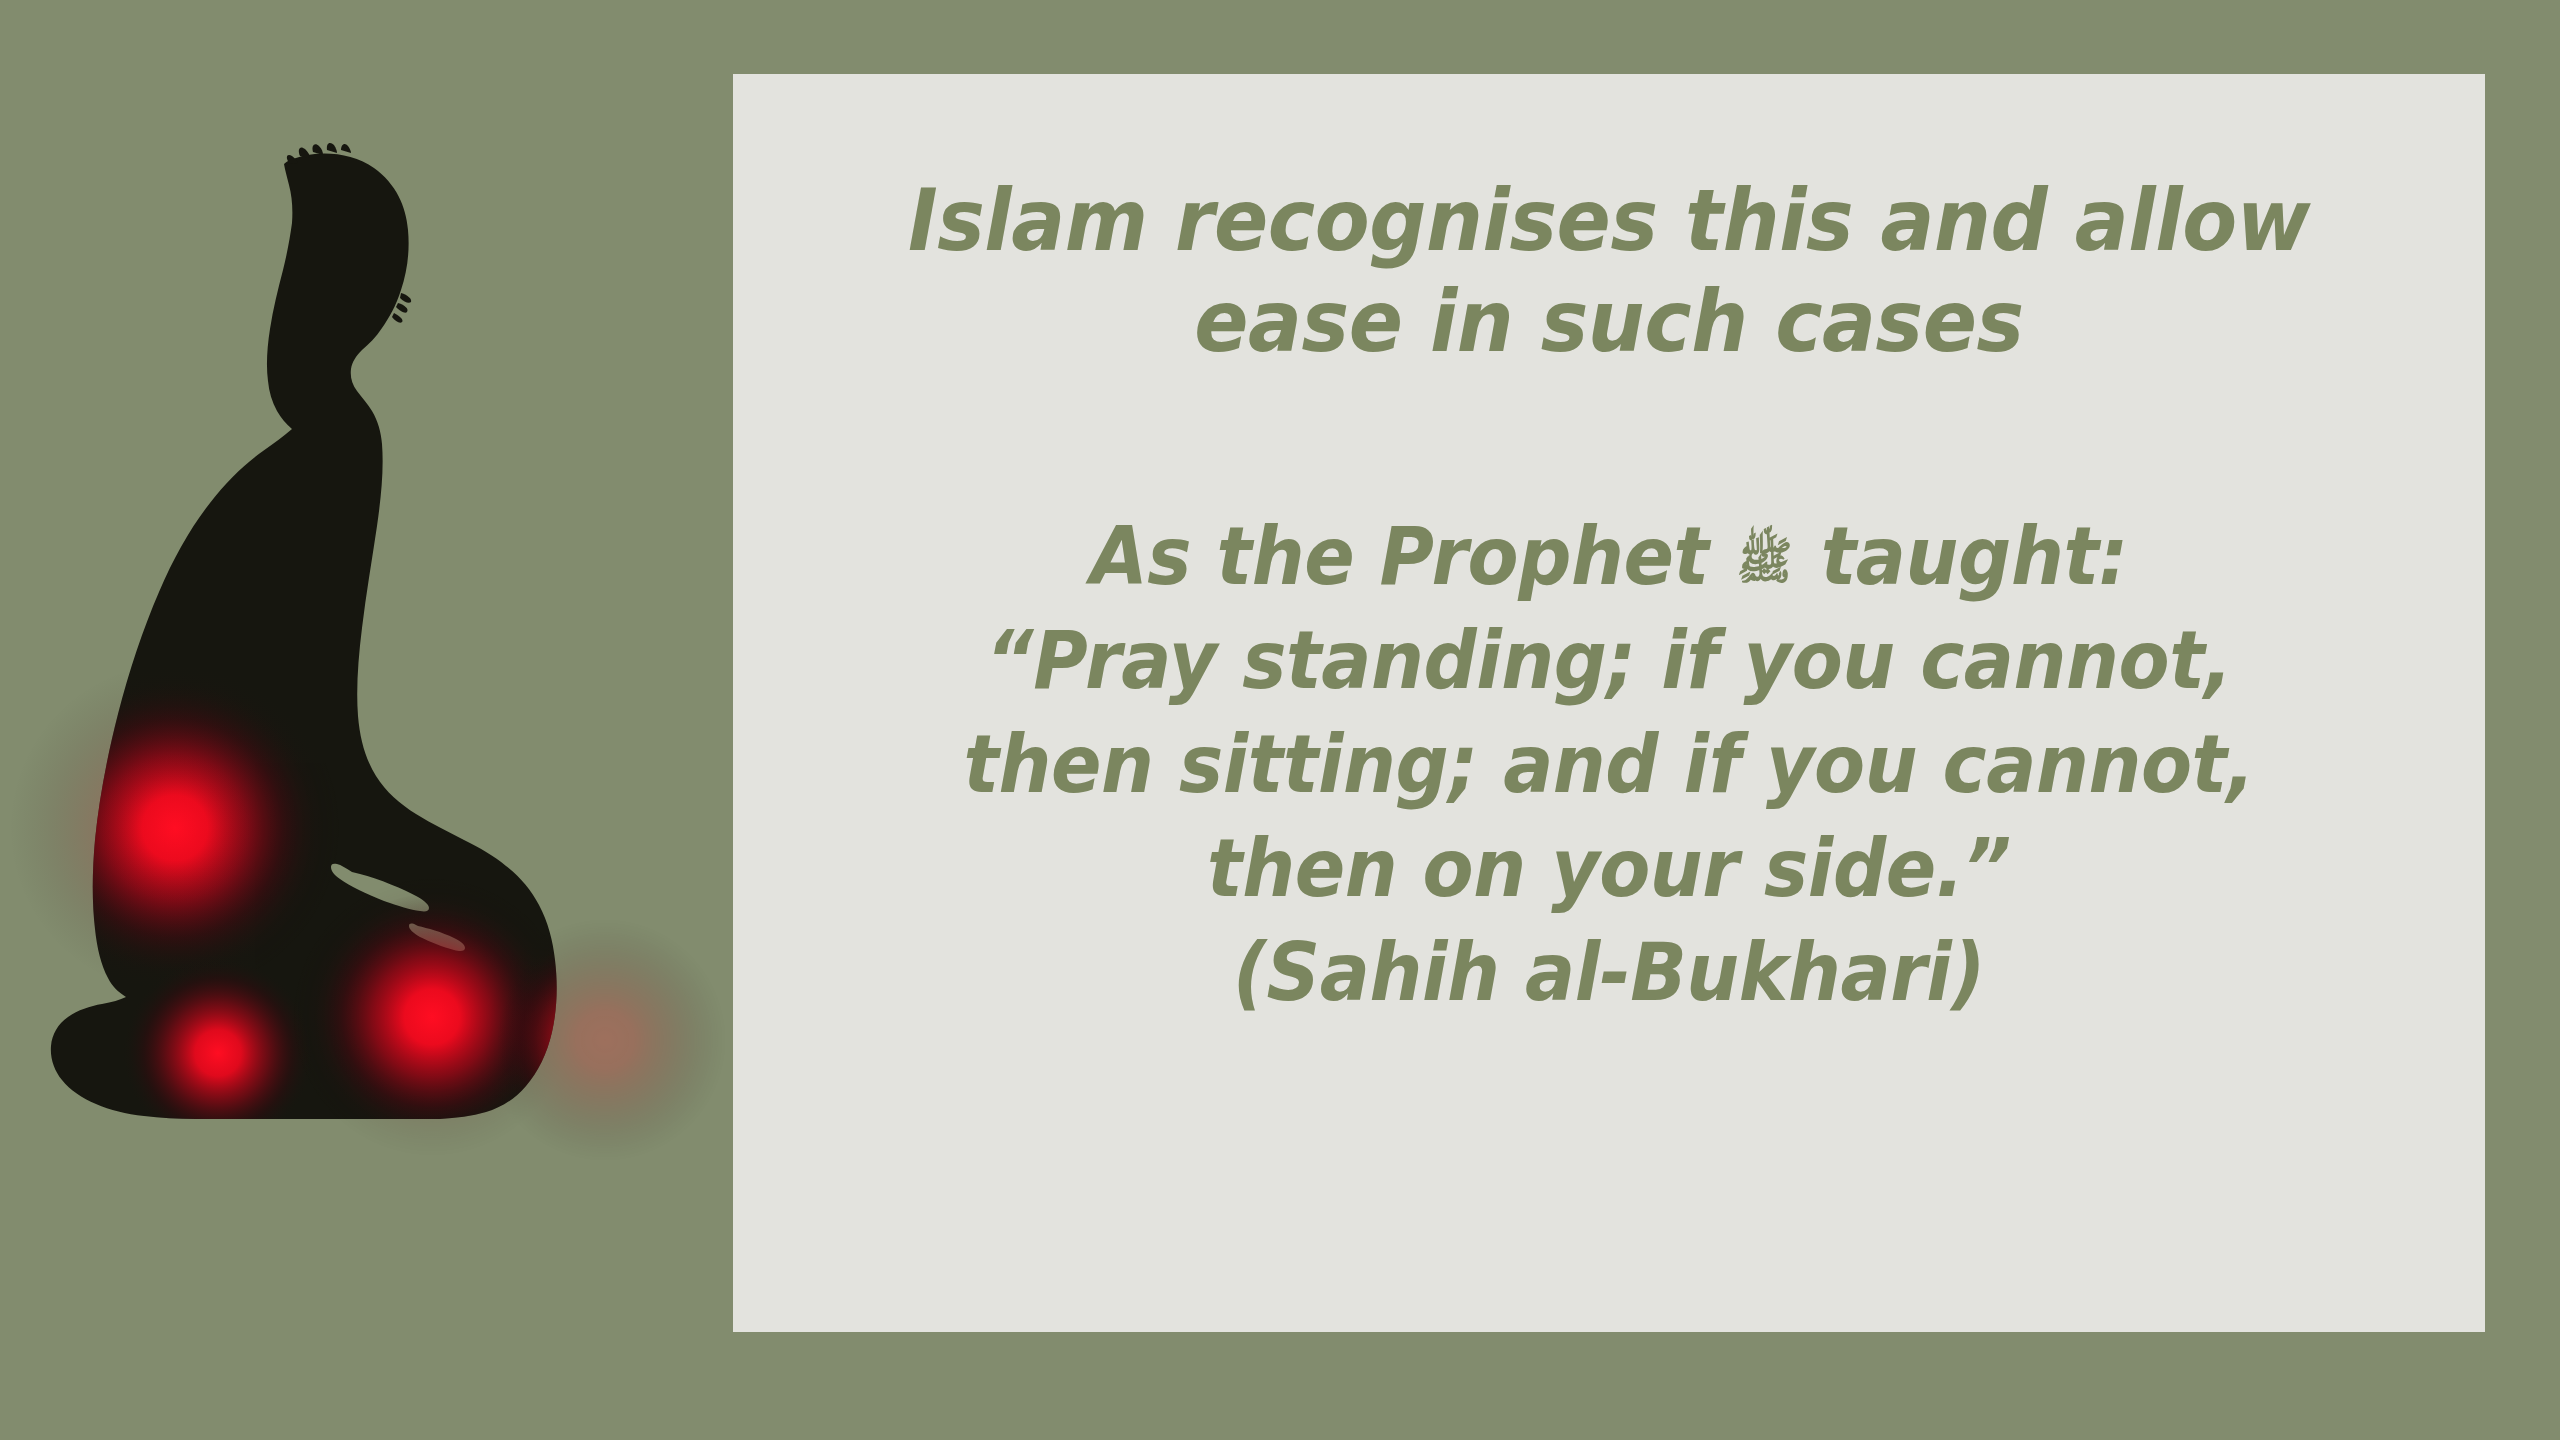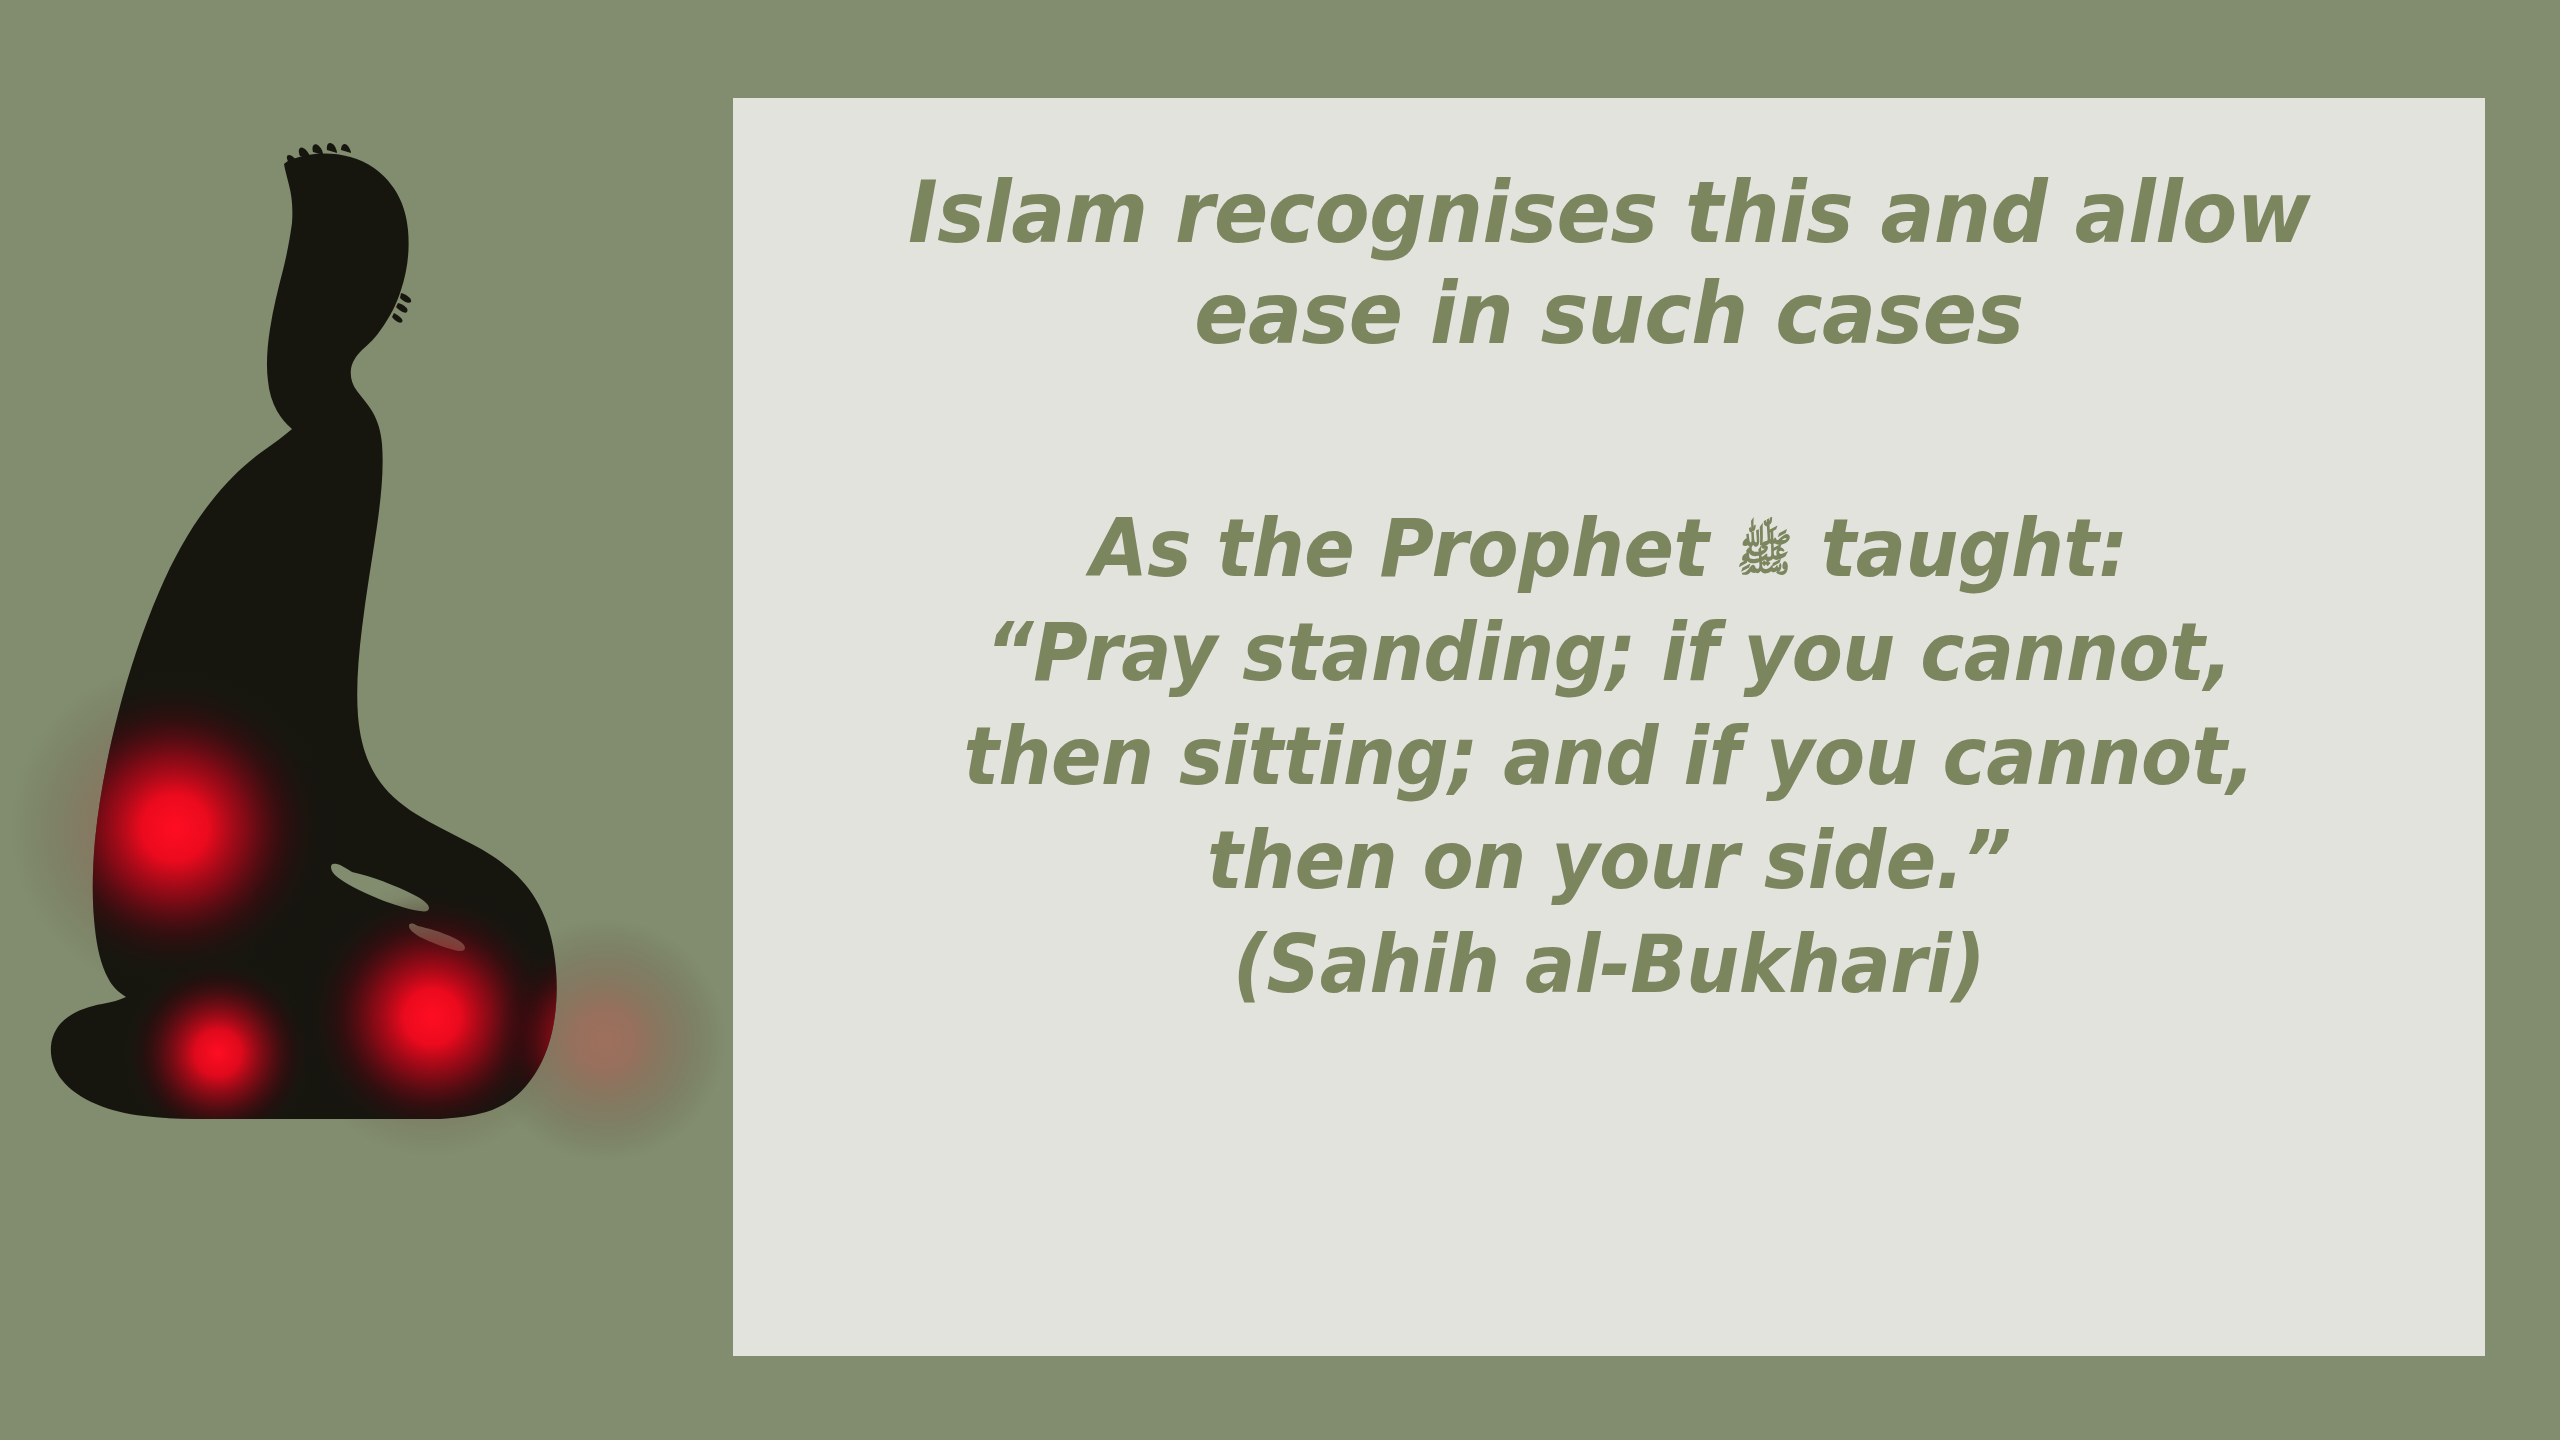--- a/index.html
+++ b/index.html
@@ -33,26 +33,26 @@
   .illustration svg {
     display: block;
     width: 733px;
     height: 1440px;
   }
 
   
   .quote-card {
     position: absolute;
     left: 733px;
-    top: 98px;
+    top: 74px;
     width: 1752px;
     height: 1258px;
     background: #e3e3de;
     box-sizing: border-box;
-    padding: 64px 120px 0 120px;
+    padding: 96px 120px 0 120px;
     text-align: center;
   }
 
   .heading {
     margin: 0;
     color: #7b865f;
     font-family: "DejaVu Sans", sans-serif;
     font-size: 86px;
     font-style: italic;
     font-weight: 700;

